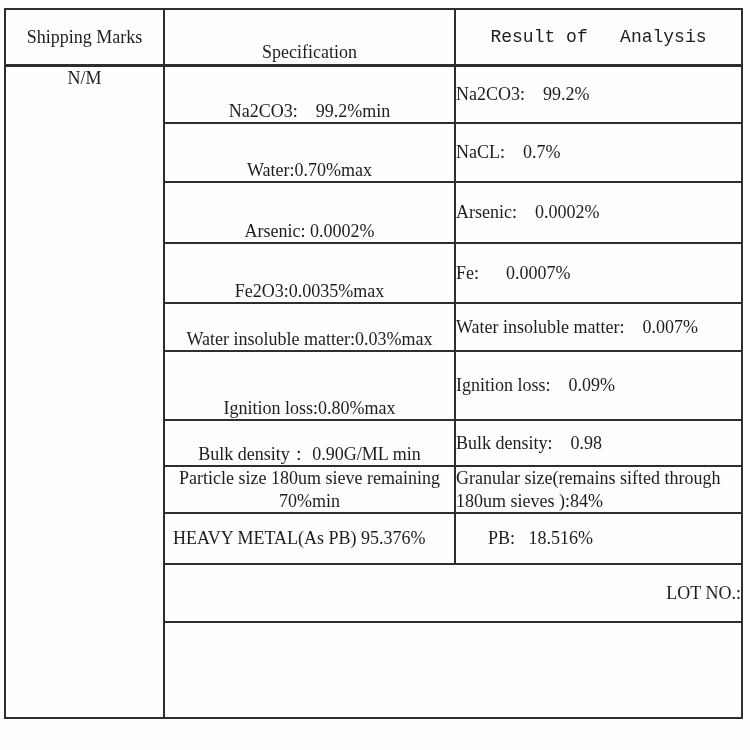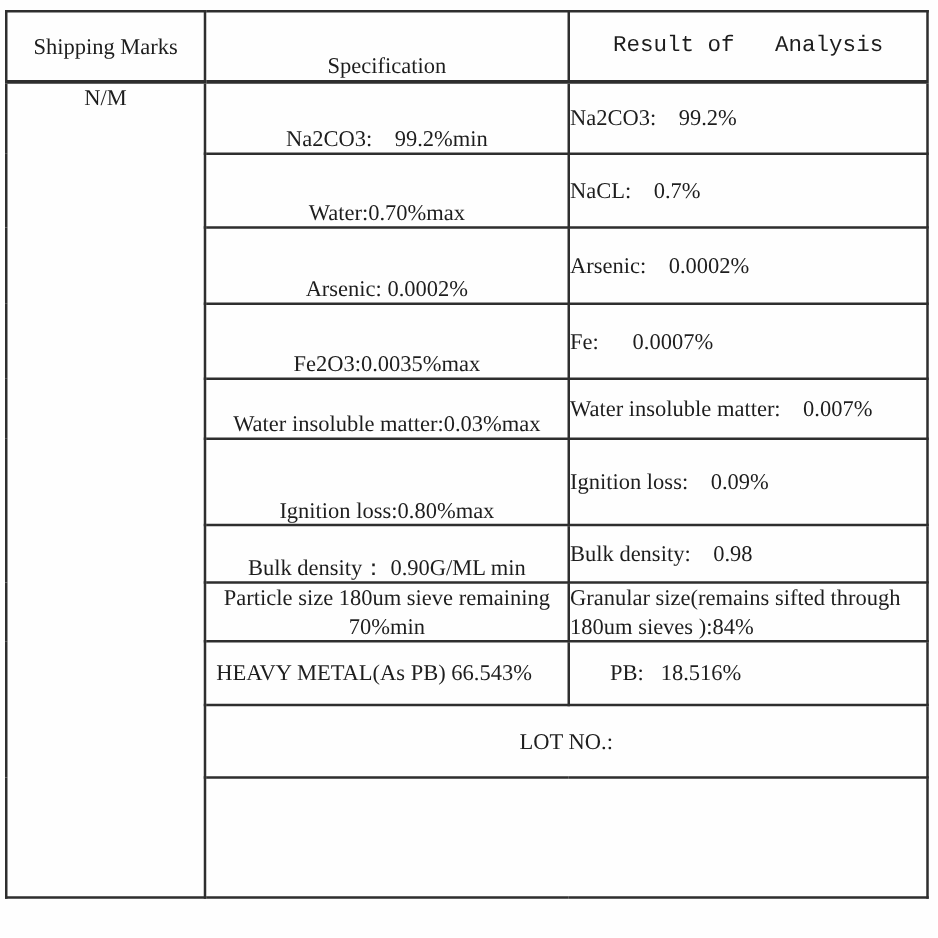--- a/index.html
+++ b/index.html
@@ -68,21 +68,21 @@
     vertical-align: middle;
     padding-left: 8px;
     padding-bottom: 0;
   }
   td.result.leftal {
     text-align: left;
     padding-left: 32px;
   }
 
   td.lot-cell {
-    text-align: center;
+    text-align: right;
     vertical-align: middle;
     padding-left: 11px;
   }
   td.empty-cell { background: #fefefe; }
 </style>
 </head>
 <body>
 
 <div id="page">
   <table class="coa">
@@ -136,21 +136,21 @@
     </tr>
 
     <tr style="height:41px">
       <td class="spec twolines">Particle size 180um sieve remaining
 70%min</td>
       <td class="result">Granular size(remains sifted through
 180um sieves ):84%</td>
     </tr>
 
     <tr style="height:51px">
-      <td class="spec leftal">HEAVY METAL(As PB) 66.543%</td>
+      <td class="spec leftal">HEAVY METAL(As PB) 95.376%</td>
       <td class="result leftal">PB:   18.516%</td>
     </tr>
 
     <tr style="height:58px">
       <td class="lot-cell" colspan="2">LOT NO.:</td>
     </tr>
 
     <tr style="height:96px">
       <td class="empty-cell" colspan="2"></td>
     </tr>

